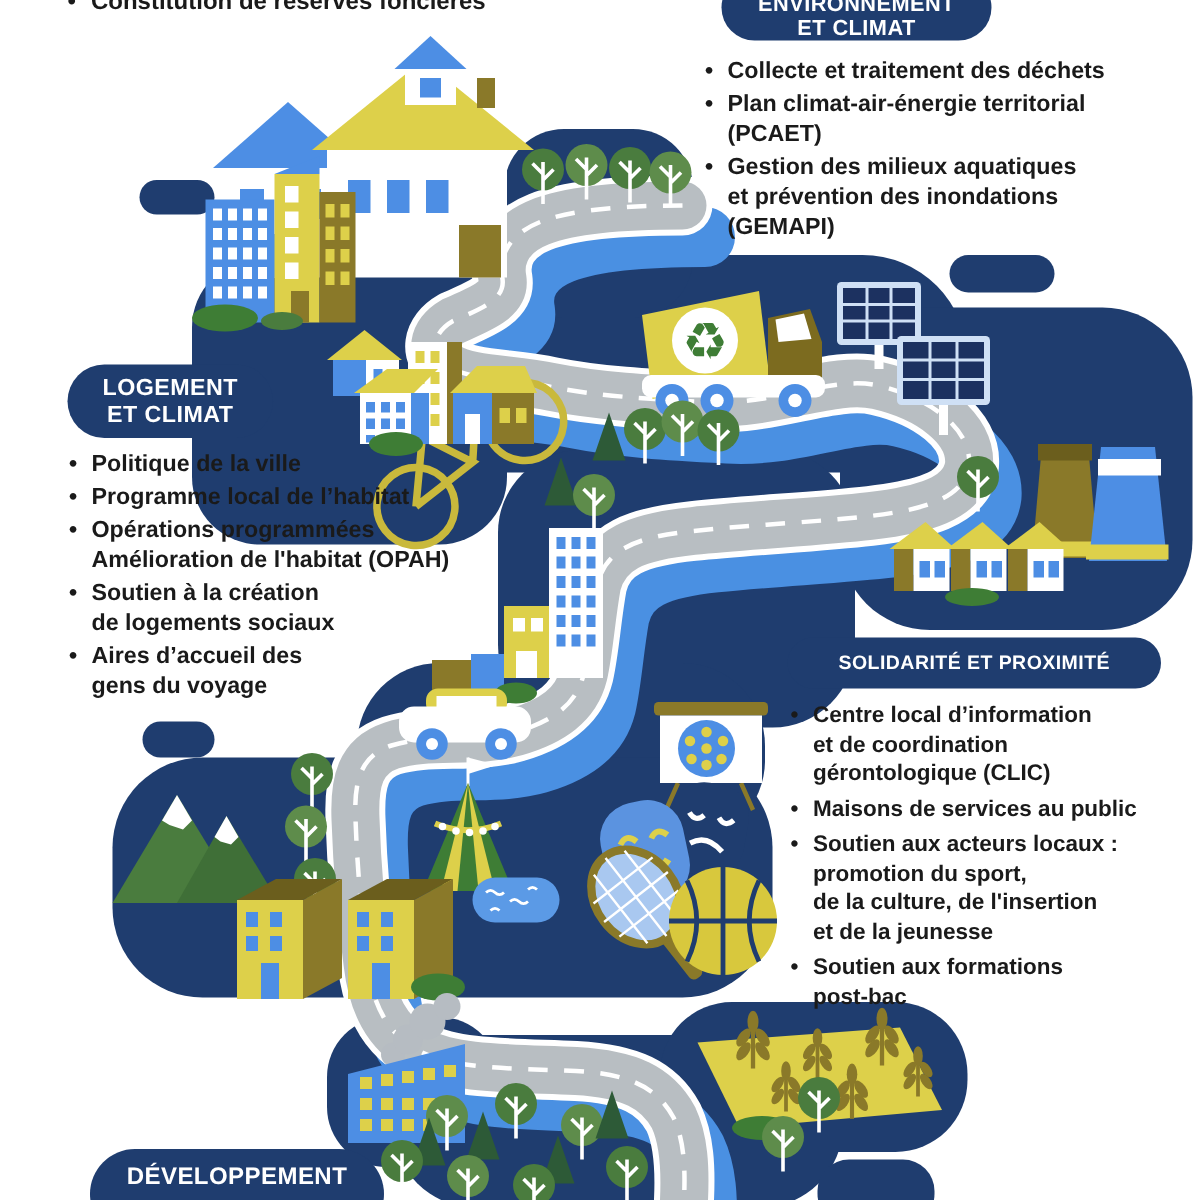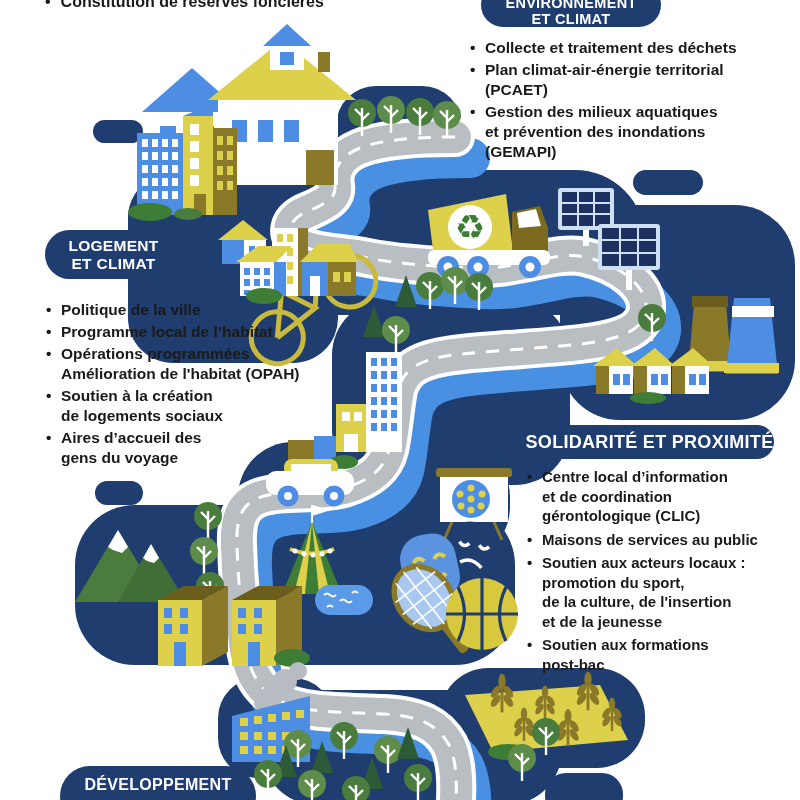--- a/index.html
+++ b/index.html
@@ -3,22 +3,22 @@
 <meta charset="utf-8">
 <style>
   html,body{margin:0;padding:0;background:#fff;}
   #stage{position:relative;width:800px;height:800px;overflow:hidden;background:#fff;
          font-family:"Liberation Sans",sans-serif;}
   #artwork{position:absolute;left:0;top:0;width:800px;height:800px;}
   .pill{position:absolute;background:#1f3d6f;color:#fff;font-weight:700;text-align:center;
         border-radius:999px;letter-spacing:.3px;}
   .pill .ln{display:block;}
   #pill-env{left:481px;top:-17px;width:180px;height:44px;font-size:14.5px;line-height:15.5px;padding-top:13px;box-sizing:border-box;}
-  #pill-log{left:45px;top:230px;width:137px;height:49px;font-size:15.5px;line-height:18px;padding-top:7px;box-sizing:border-box;}
-  #pill-sol{left:525px;top:425px;width:249px;height:34px;font-size:18px;line-height:34px;}
+  #pill-log{left:45px;top:243px;width:137px;height:49px;font-size:15.5px;line-height:18px;padding-top:7px;box-sizing:border-box;}
+  #pill-sol{left:525px;top:425px;width:249px;height:34px;font-size:13px;line-height:34px;}
   #pill-dev{left:60px;top:766px;width:196px;height:60px;font-size:16px;line-height:19px;padding-top:9px;box-sizing:border-box;}
   .bullets{position:absolute;margin:0;padding:0;list-style:none;color:#1a1a1a;
            font-size:15.5px;font-weight:600;}
   .bullets li{position:relative;padding-left:15px;line-height:20px;margin:0 0 2px 0;}
   .bullets li .dot{position:absolute;left:0;top:0;}
   #bl-env{left:470px;top:38px;width:330px;}
   #bl-log{left:46px;top:300px;width:300px;}
   #bl-sol{left:527px;top:467px;width:270px;font-size:15px;}
   #bl-sol li{line-height:19.5px;margin-bottom:4px;}
   #top-partial{position:absolute;left:45px;top:-7px;width:400px;color:#1a1a1a;

